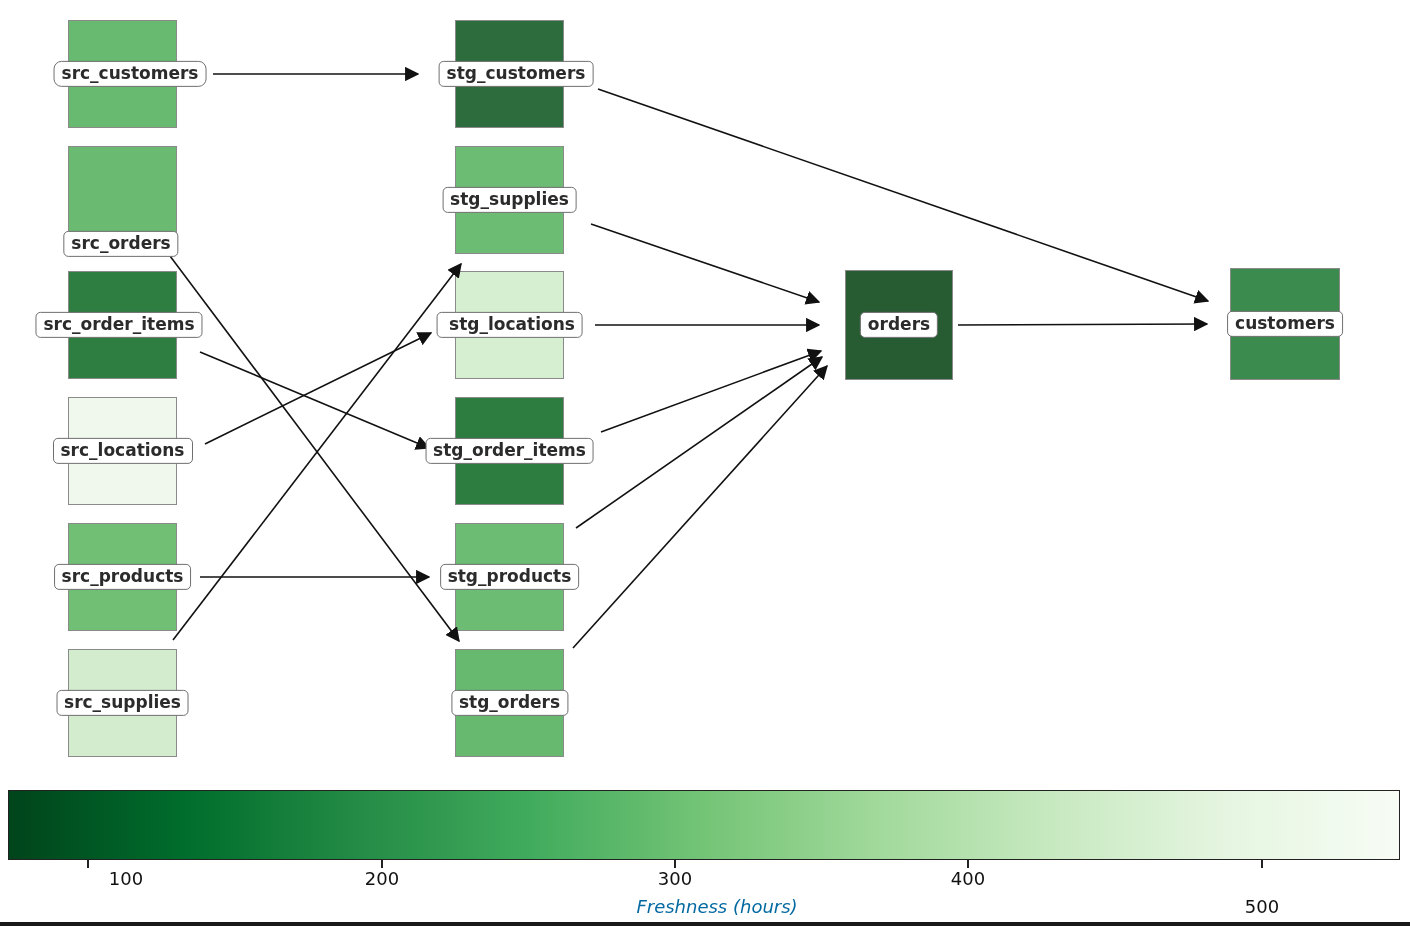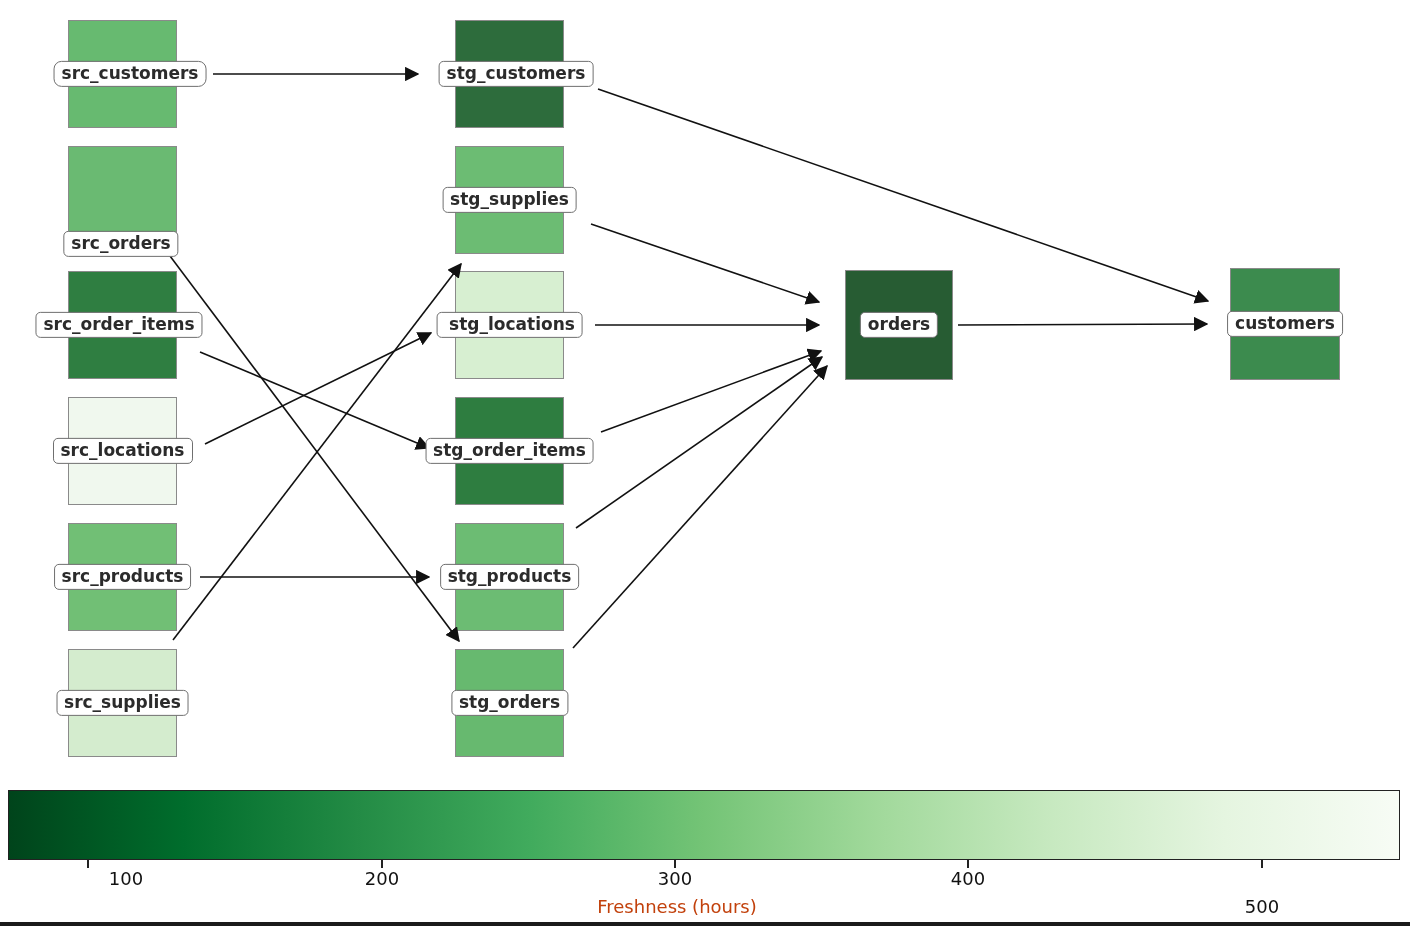--- a/index.html
+++ b/index.html
@@ -50,25 +50,26 @@
   }
   .cb-ticklabel {
     position: absolute;
     top: 868px;
     transform: translateX(-50%);
     font-size: 18px;
     color: #111111;
   }
   .cb-axis-label {
     position: absolute;
-    left: 677px;
+    left: 717px;
     top: 896px;
     transform: translateX(-50%);
     font-size: 18px;
-    color: #c2410c;
+    color: #0369a1;
+    font-style: italic;
   }
   .bottom-strip {
     position: absolute;
     left: 0;
     bottom: 0;
     width: 100%;
     height: 4px;
     background: #1a1a1a;
   }
 </style>

